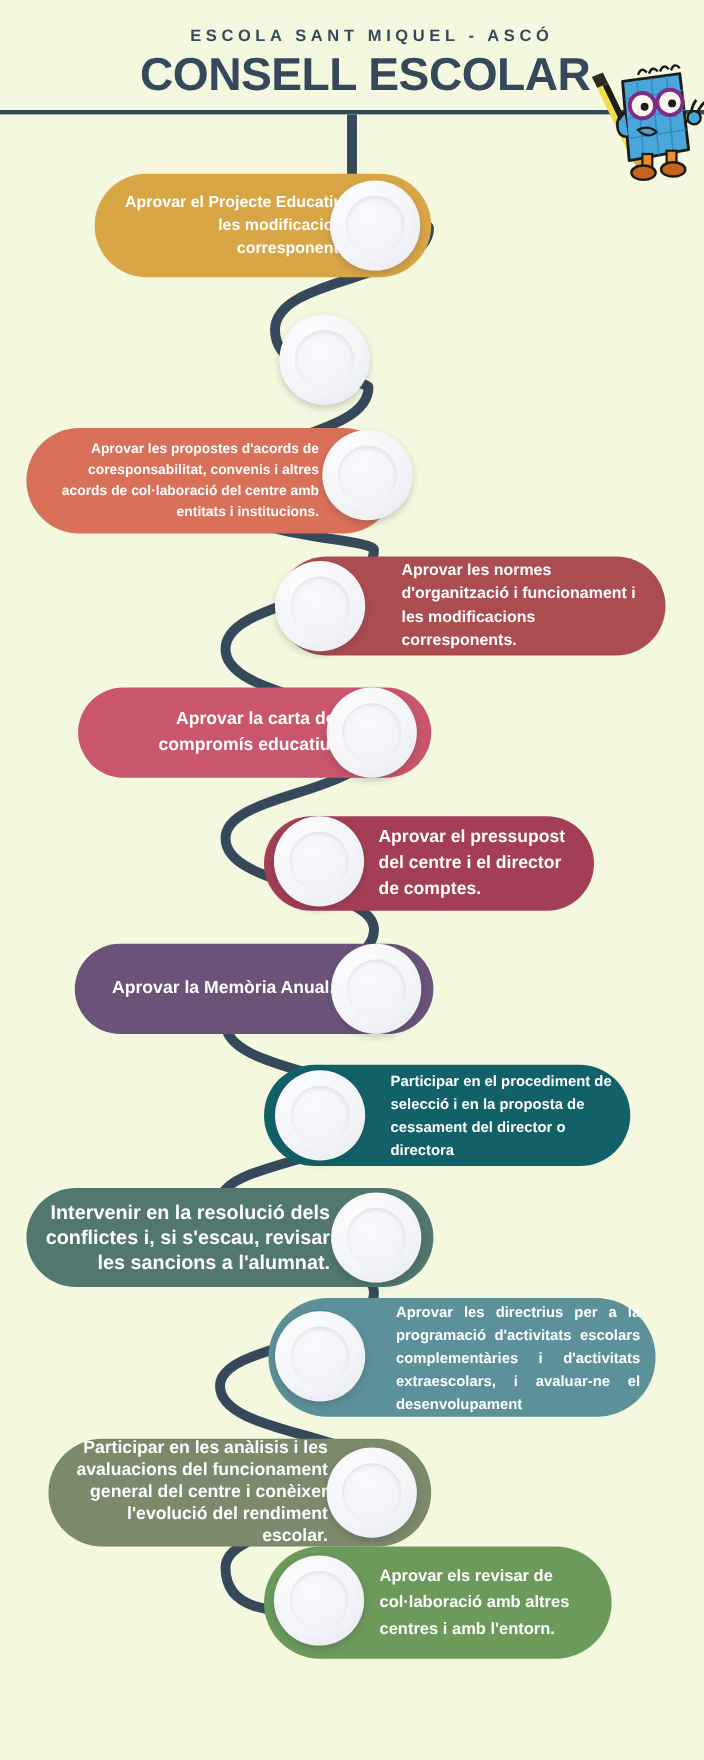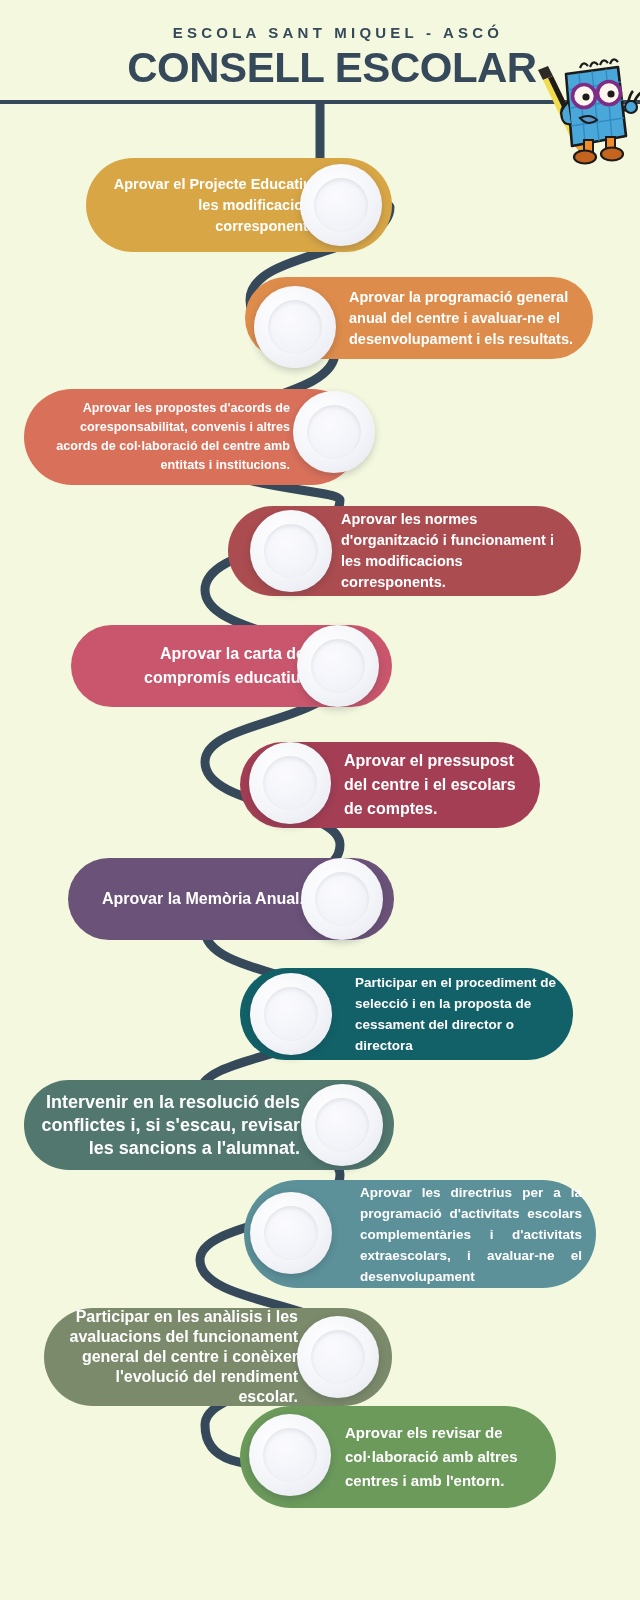--- a/index.html
+++ b/index.html
@@ -167,42 +167,39 @@
       C 205 1465, 250 1465, 280 1465
       L 330 1465
       " fill="none" stroke="#36495B" stroke-width="9" stroke-linecap="butt"></path>
   </svg>
 
   <div class="bar left" style="left:86px; top:158px; width:306px; height:94px; background:#D9A646;">
     <div class="bar-text" style="width:248px;">Aprovar el Projecte Educatiu i les modificacions corresponents.</div>
   </div>
   <div class="node" style="left:300px; top:164px;"></div>
 
-  <div class="bar right" style="left:245px; top:277px; width:348px; height:82px; background:#DD8C4B;">
-    <div class="bar-text" style="width:258px;">Aprovar la programació general anual del centre i avaluar-ne el desenvolupament i els resultats.</div>
-  </div>
   <div class="node" style="left:254px; top:286px;"></div>
 
   <div class="bar left" style="left:24px; top:389px; width:336px; height:96px; background:#D9705A;">
     <div class="bar-text" style="width:280px; font-size:12.6px; line-height:19px;">Aprovar les propostes d'acords de coresponsabilitat, convenis i altres acords de col·laboració del centre amb entitats i institucions.</div>
   </div>
   <div class="node" style="left:293px; top:391px;"></div>
 
-  <div class="bar right" style="left:228px; top:506px; width:353px; height:90px; background:#AB4C50;">
+  <div class="bar right" style="left:252px; top:506px; width:353px; height:90px; background:#AB4C50;">
     <div class="bar-text" style="width:254px;">Aprovar les normes d'organització i funcionament i les modificacions corresponents.</div>
   </div>
   <div class="node" style="left:250px; top:510px;"></div>
 
   <div class="bar left" style="left:71px; top:625px; width:321px; height:82px; background:#C9566C;">
     <div class="bar-text" style="width:248px; font-size:16px; line-height:24px;">Aprovar la carta de compromís educatiu.</div>
   </div>
   <div class="node" style="left:297px; top:625px;"></div>
 
   <div class="bar right" style="left:240px; top:742px; width:300px; height:86px; background:#A33E54;">
-    <div class="bar-text" style="width:210px; font-size:16px; line-height:24px;">Aprovar el pressupost del centre i el escolars de comptes.</div>
+    <div class="bar-text" style="width:210px; font-size:16px; line-height:24px;">Aprovar el pressupost del centre i el director de comptes.</div>
   </div>
   <div class="node" style="left:249px; top:742px;"></div>
 
   <div class="bar left" style="left:68px; top:858px; width:326px; height:82px; background:#6B5278;">
     <div class="bar-text" style="width:250px; font-size:16px; line-height:24px;">Aprovar la Memòria Anual.</div>
   </div>
   <div class="node" style="left:301px; top:858px;"></div>
 
   <div class="bar right" style="left:240px; top:968px; width:333px; height:92px; background:#126168;">
     <div class="bar-text" style="width:232px; font-size:13.5px; line-height:21px;">Participar en el procediment de selecció i en la proposta de cessament del director o directora</div>

